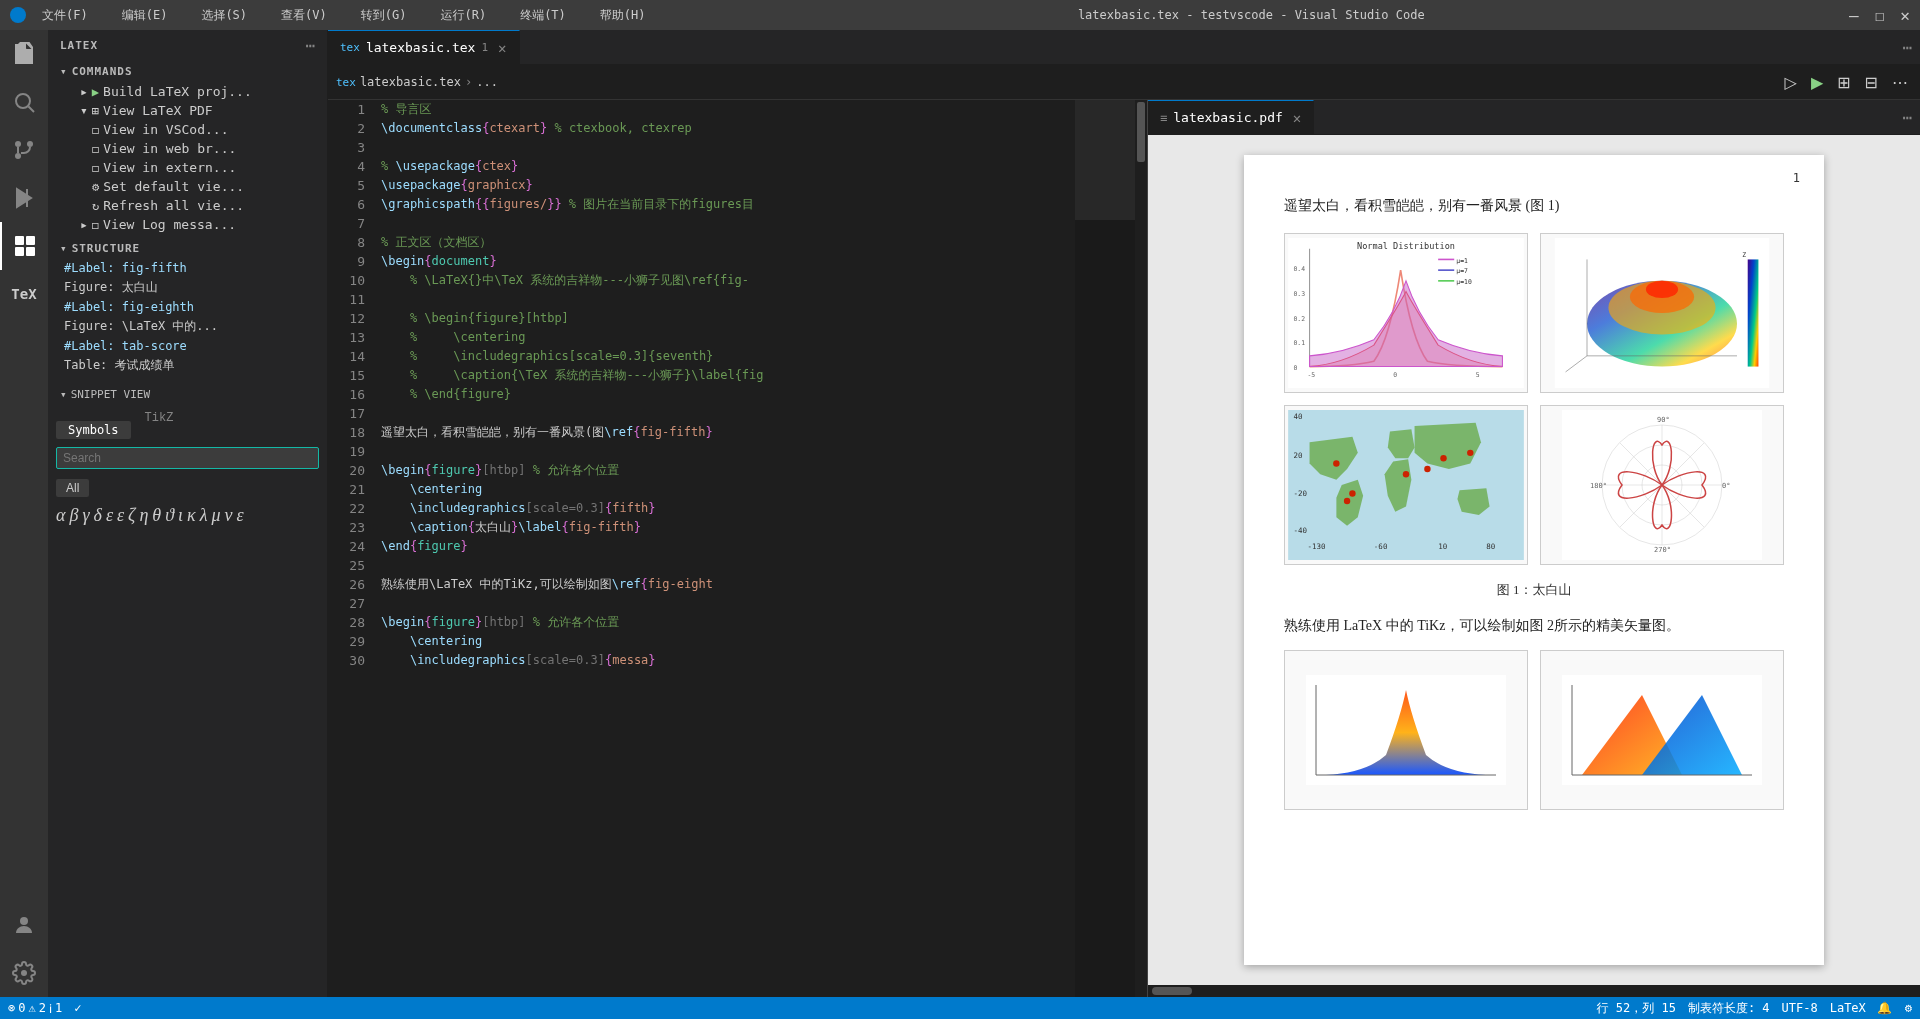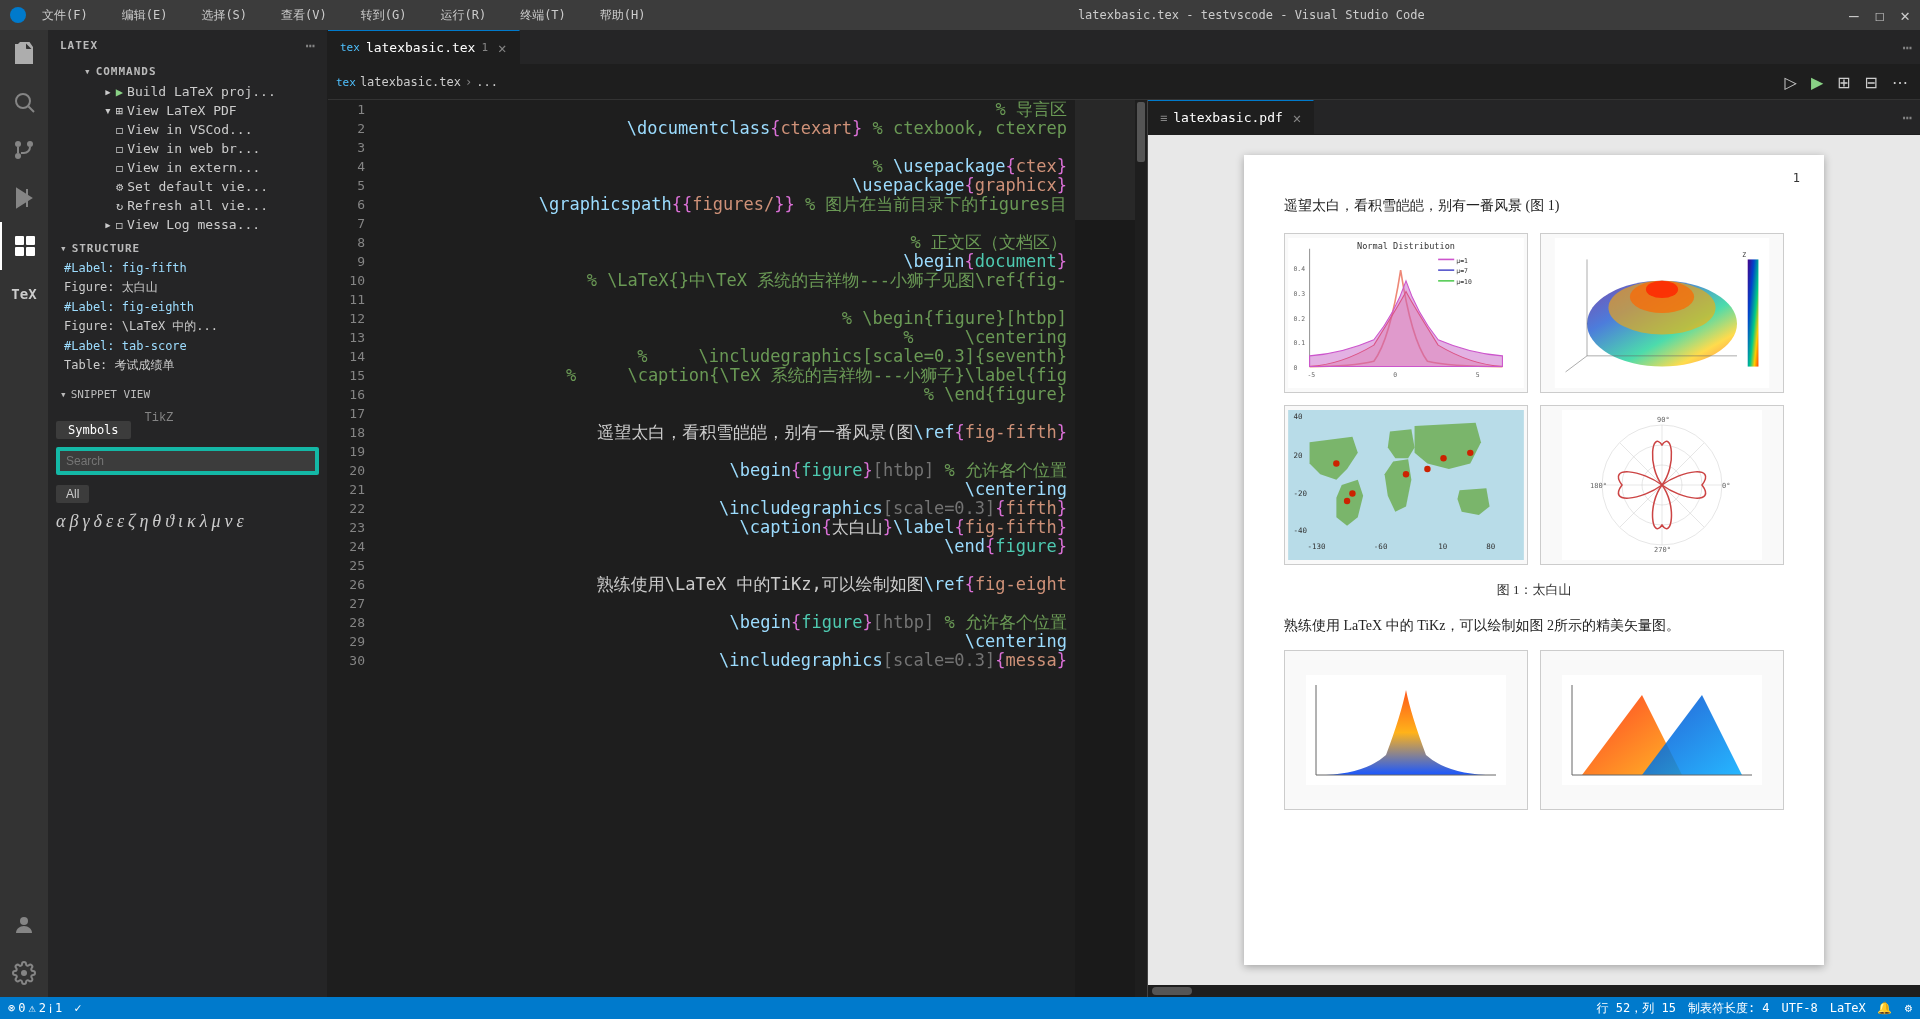--- a/index.html
+++ b/index.html
@@ -19,37 +19,37 @@
     .main-layout { display: flex; flex: 1; overflow: hidden; }
 
     
     .activity-bar { width: 48px; background: #333333; display: flex; flex-direction: column; align-items: center; padding-top: 0; flex-shrink: 0; }
     .activity-item { width: 48px; height: 48px; display: flex; align-items: center; justify-content: center; cursor: pointer; color: #858585; font-size: 20px; }
     .activity-item.active { color: #ffffff; border-left: 2px solid #ffffff; }
     .activity-bottom { margin-top: auto; }
 
     
     .sidebar { width: 280px; background: #252526; flex-shrink: 0; display: flex; flex-direction: column; overflow: hidden; border-right: 1px solid #1e1e1e; }
-    .sidebar-section { flex-shrink: 0; padding-left: 24px; }
+    .sidebar-section { flex-shrink: 0; }
     .sidebar-section-header { padding: 4px 12px; font-size: 11px; font-weight: bold; color: #bbbbbb; letter-spacing: 1px; cursor: pointer; display: flex; align-items: center; gap: 4px; }
     .tree-item { padding: 2px 12px 2px 20px; font-size: 13px; cursor: pointer; display: flex; align-items: center; gap: 4px; color: #cccccc; white-space: nowrap; overflow: hidden; }
     .tree-item.indent1 { padding-left: 32px; }
     .tree-item.indent2 { padding-left: 44px; }
 
     .structure-section { padding: 4px 0; }
     .structure-item { padding: 2px 12px 2px 16px; font-size: 12px; cursor: pointer; color: #cccccc; white-space: nowrap; overflow: hidden; text-overflow: ellipsis; }
 
     .snippet-section { padding: 4px 0; }
     .snippet-header { padding: 4px 12px; font-size: 11px; color: #bbbbbb; cursor: pointer; display: flex; align-items: flex-start; gap: 4px; }
     .snippet-tabs { display: flex; gap: 2px; padding: 4px 8px; }
     .snippet-tab { padding: 2px 12px; font-size: 12px; cursor: pointer; border-radius: 2px; }
     .snippet-tab.active { background: #3c3c3c; color: #ffffff; margin-top: 12px; }
     .snippet-tab:not(.active) { color: #858585; font-family: Liberation Mono, monospace; }
     .snippet-search { margin: 4px 8px; }
-    .snippet-search input { width: 100%; background: #3c3c3c; border: 4px solid #14b8a6; color: #cccccc; padding: 3px 6px; font-size: 12px; border-radius: 2px; outline: none; }
+    .snippet-search input { width: 100%; background: #3c3c3c; border: 1px solid #14b8a6; color: #cccccc; padding: 3px 6px; font-size: 12px; border-radius: 2px; outline: none; }
     .snippet-filter { padding: 4px 8px; }
     .snippet-filter-btn { padding: 2px 10px; font-size: 12px; background: #3c3c3c; border: none; color: #cccccc; cursor: pointer; border-radius: 2px; }
     .snippet-symbols { padding: 4px 8px; display: flex; flex-wrap: wrap; gap: 4px; font-size: 18px; color: #cccccc; font-family: 'Times New Roman', serif; font-style: italic; }
 
     
     .editor-area { flex: 1; display: flex; flex-direction: column; overflow: hidden; }
     .tab-bar { height: 35px; background: #252526; display: flex; align-items: stretch; flex-shrink: 0; border-bottom: 1px solid #1e1e1e; }
     .tab { display: flex; align-items: center; gap: 6px; padding: 0 12px; font-size: 13px; cursor: pointer; border-right: 1px solid #1e1e1e; color: #969696; white-space: nowrap; }
     .tab.active { background: #1e1e1e; color: #ffffff; border-top: 1px solid #007acc; }
     .tab-close { font-size: 14px; color: #858585; margin-left: 4px; }
@@ -58,21 +58,21 @@
     .toolbar-btn { background: none; border: none; color: #cccccc; cursor: pointer; font-size: 16px; padding: 2px 4px; }
 
     
     .editor-split { display: flex; flex: 1; overflow: hidden; }
 
     
     .code-editor { flex: 0 0 820px; display: flex; flex-direction: column; overflow: hidden; background: #1e1e1e; border-right: 1px solid #444; position: relative; }
     .editor-content { display: flex; flex: 1; overflow: hidden; }
     .line-numbers { width: 45px; background: #1e1e1e; color: #858585; font-size: 13px; text-align: right; padding: 0 8px; flex-shrink: 0; overflow: hidden; }
     .line-number { height: 19px; line-height: 19px; font-size: 13px; }
-    .code-content { flex: 1; overflow: hidden; padding: 0 8px; font-size: 17px; line-height: 19px; text-align: right; }
+    .code-content { flex: 1; overflow: hidden; padding: 0 8px; font-size: 12px; line-height: 19px; }
     .code-line { height: 19px; line-height: 19px; white-space: pre; }
 
     
     .minimap { width: 60px; background: #1e1e1e; flex-shrink: 0; position: relative; overflow: hidden; }
 
     
     .scroll-indicator { width: 12px; background: #1e1e1e; flex-shrink: 0; }
     .scroll-thumb { width: 8px; height: 60px; background: #555; margin: 2px auto; border-radius: 2px; }
     .pdf-content { flex: 1; background: #e8e8e8; display: flex; justify-content: center; padding: 20px; }
     .pdf-page { background: white; width: 580px; min-height: 800px; padding: 40px; box-shadow: 0 2px 8px rgba(0,0,0,0.3); position: relative; }

